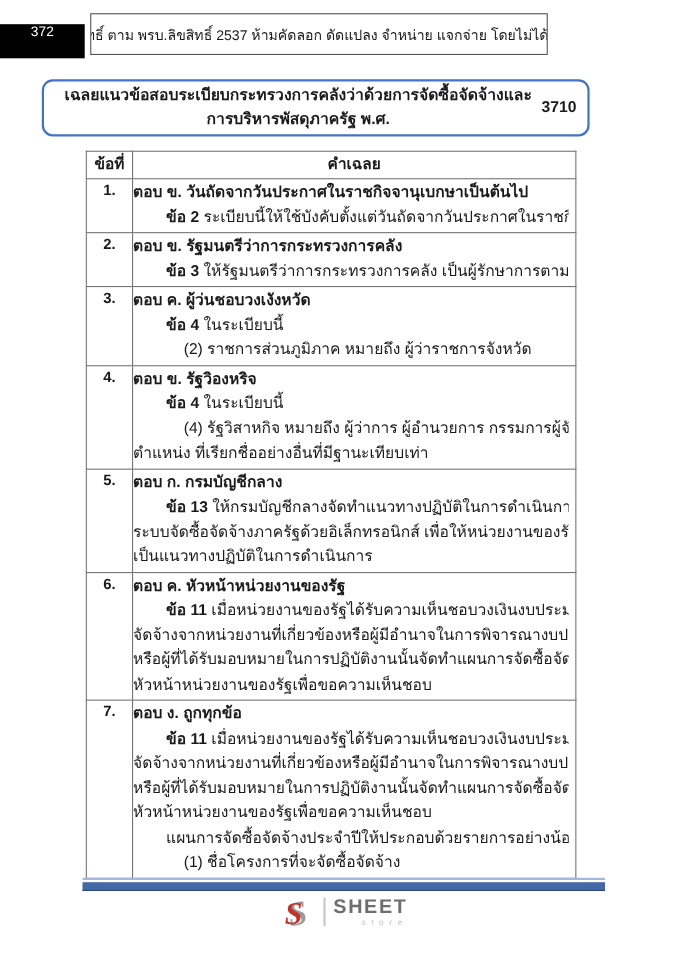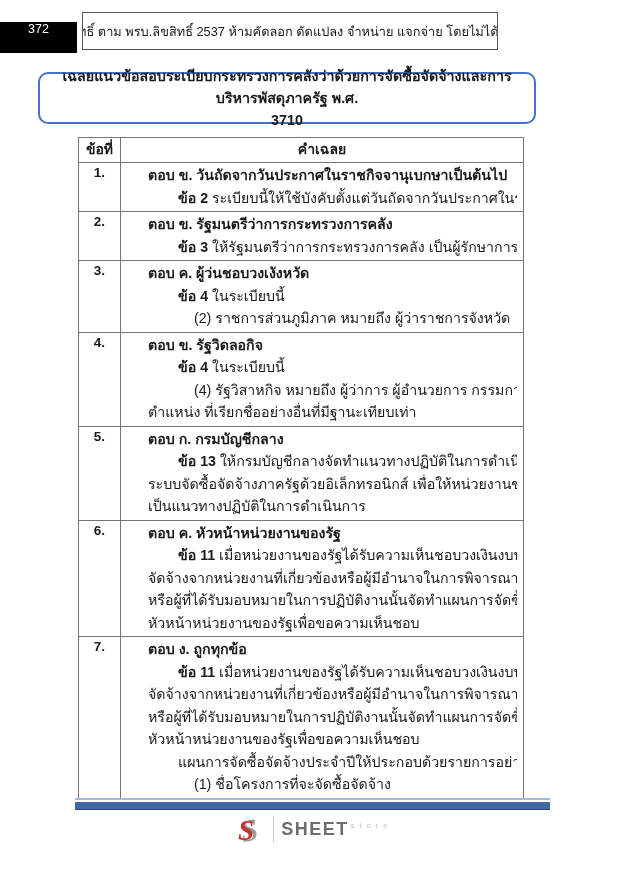--- a/index.html
+++ b/index.html
@@ -8,48 +8,48 @@
 
   
   .page-num-box{position:absolute;left:0;top:22px;width:77px;height:31px;background:#000000;
     color:#ffffff;display:flex;align-items:flex-start;justify-content:center;font-size:12.5px;}
   .copyright-box{position:absolute;left:82px;top:12px;width:416px;height:38px;box-sizing:border-box;
     border:1.5px solid #555555;display:flex;align-items:center;justify-content:center;
     font-size:12.8px;white-space:nowrap;overflow:hidden;}
 
   
   .title-box{position:absolute;left:38px;top:72px;width:498px;height:52px;box-sizing:border-box;
-    border:2.5px solid #4472c4;border-radius:10px;display:flex;flex-direction:column;
+    border:2.5px solid #4472c4;border-radius:10px;display:flex;
     align-items:center;justify-content:center;text-align:center;font-weight:bold;
     font-size:14.3px;line-height:22px;padding:0 10px;}
 
   
   table.ans{position:absolute;left:78px;top:137px;width:446px;border-collapse:collapse;
     table-layout:fixed;}
   table.ans th,table.ans td{border:1px solid #757575;vertical-align:top;box-sizing:border-box;}
   table.ans th{font-size:14px;font-weight:bold;height:25px;padding:0;text-align:center;margin-left:39px;}
   col.c-no{width:42px;}
   td.cell-no{text-align:center;font-weight:bold;font-size:13.5px;padding-top:2px;}
-  td.cell-ans{padding:1px 6px 2px 27px;}
+  td.cell-ans{padding:1px 6px 2px 0;}
   .line{font-size:14.2px;line-height:22.5px;white-space:nowrap;overflow:hidden;}
   .line b{font-weight:bold;}
   .ind0{padding-left:0;}
   .ind1{padding-left:30px;}
   .ind2{padding-left:46px;}
 
   
   .rule{position:absolute;left:75px;top:798px;width:475px;}
   .rule-thin{height:1.5px;background:#a3b8dc;}
   .rule-thick{margin-top:2px;height:7px;background:#4467a5;border-bottom:1.5px solid #2b4a7d;}
 
   
   .logo{position:absolute;left:0;right:0;top:812px;display:flex;align-items:center;
     justify-content:center;gap:7px;}
   .logo-divider{width:1.5px;height:26px;background:#c9c9c9;}
-  .logo-text{display:flex;flex-direction:row;line-height:1;}
+  .logo-text{display:flex;flex-direction:column;line-height:1;}
   .logo-main{font-size:18px;font-weight:bold;color:#6e6e6e;letter-spacing:1.5px;}
   .logo-sub{font-size:7.5px;color:#c2c2c2;letter-spacing:5px;margin-top:2px;padding-left:2px;text-align:right;}
 </style>
 </head>
 <body>
 
 <div class="page">
 
   <div class="page-num-box">
     <span>372</span>
@@ -93,21 +93,21 @@
           <td class="cell-no">3.</td>
           <td class="cell-ans">
             <div class="line ind0"><b>ตอบ ค. ผู้ว่นชอบวงเงังหวัด</b></div>
             <div class="line ind1"><b>ข้อ 4</b> ในระเบียบนี้</div>
             <div class="line ind2">(2) ราชการส่วนภูมิภาค หมายถึง ผู้ว่าราชการจังหวัด</div>
           </td>
         </tr>
         <tr>
           <td class="cell-no">4.</td>
           <td class="cell-ans">
-            <div class="line ind0"><b>ตอบ ข. รัฐวิดลอกิจ</b></div>
+            <div class="line ind0"><b>ตอบ ข. รัฐวิองหริจ</b></div>
             <div class="line ind1"><b>ข้อ 4</b> ในระเบียบนี้</div>
             <div class="line ind2">(4) รัฐวิสาหกิจ หมายถึง ผู้ว่าการ ผู้อำนวยการ กรรมการผู้จัดการใหญ่ หรือ ผู้ดำรง</div>
             <div class="line ind0">ตำแหน่ง ที่เรียกชื่ออย่างอื่นที่มีฐานะเทียบเท่า</div>
           </td>
         </tr>
         <tr>
           <td class="cell-no">5.</td>
           <td class="cell-ans">
             <div class="line ind0"><b>ตอบ ก. กรมบัญชีกลาง</b></div>
             <div class="line ind1"><b>ข้อ 13</b> ให้กรมบัญชีกลางจัดทำแนวทางปฏิบัติในการดำเนินการจัดซื้อจัดจ้างผ่านทาง</div>

